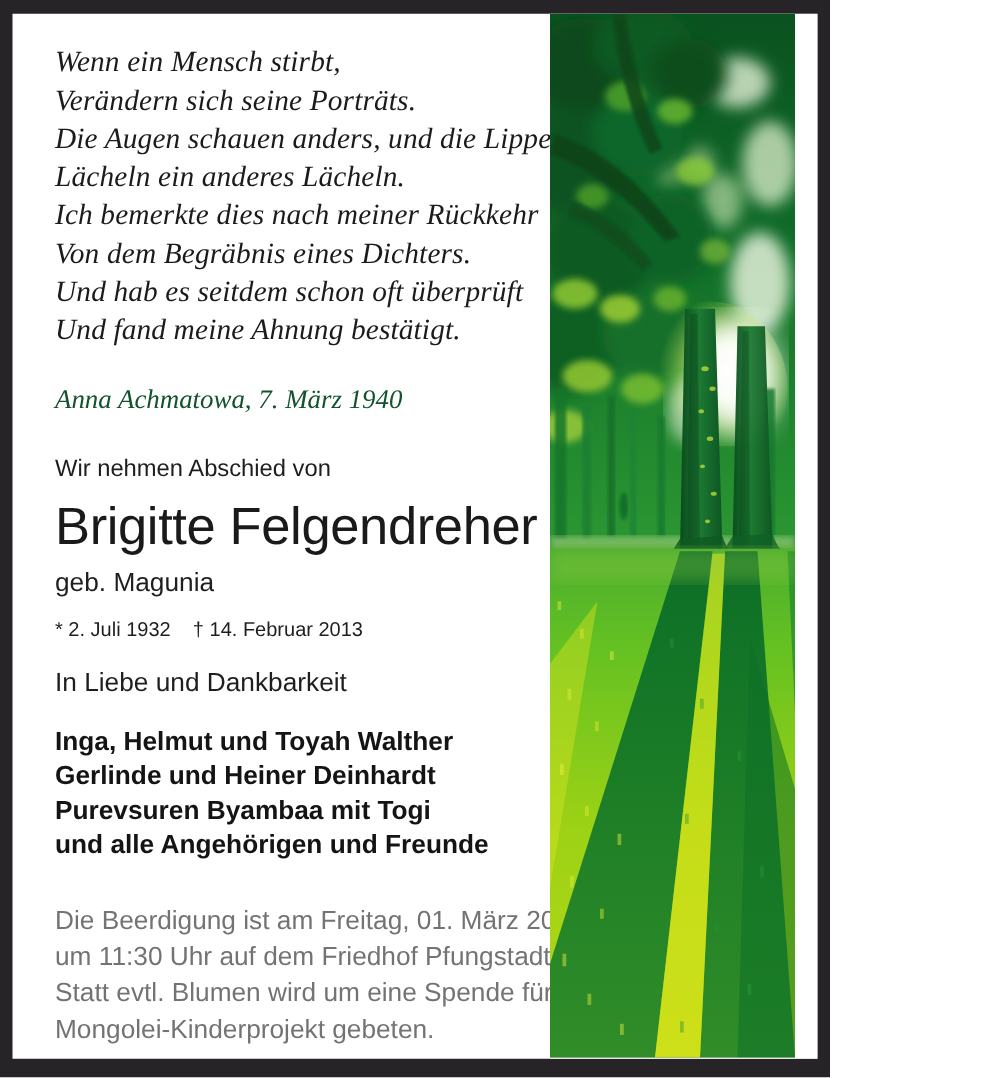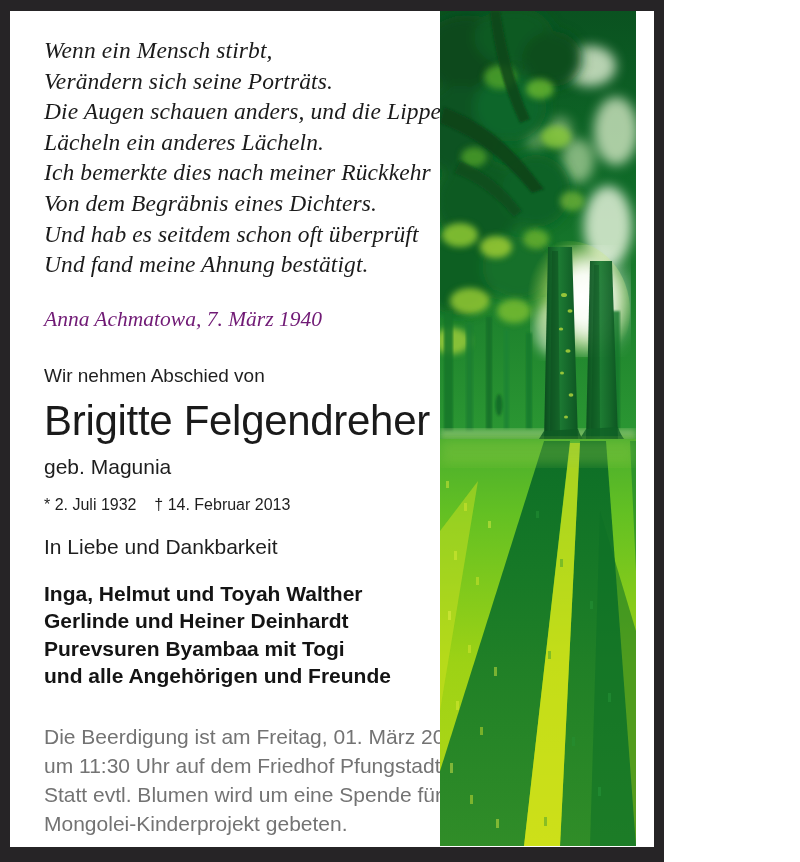--- a/index.html
+++ b/index.html
@@ -49,21 +49,21 @@
     color: #1b1b1b;
     letter-spacing: 0.1px;
     white-space: pre-line;
   }
 
   .poem-attrib {
     font-family: "Liberation Serif", serif;
     font-style: italic;
     font-size: 21.5px;
     line-height: 28px;
-    color: #701a75;
+    color: #14532d;
     margin-top: 25px;
   }
 
   .farewell-lead {
     font-size: 19px;
     line-height: 27px;
     color: #1e1e1e;
     margin-top: 29px;
     font-weight: 400;
   }

